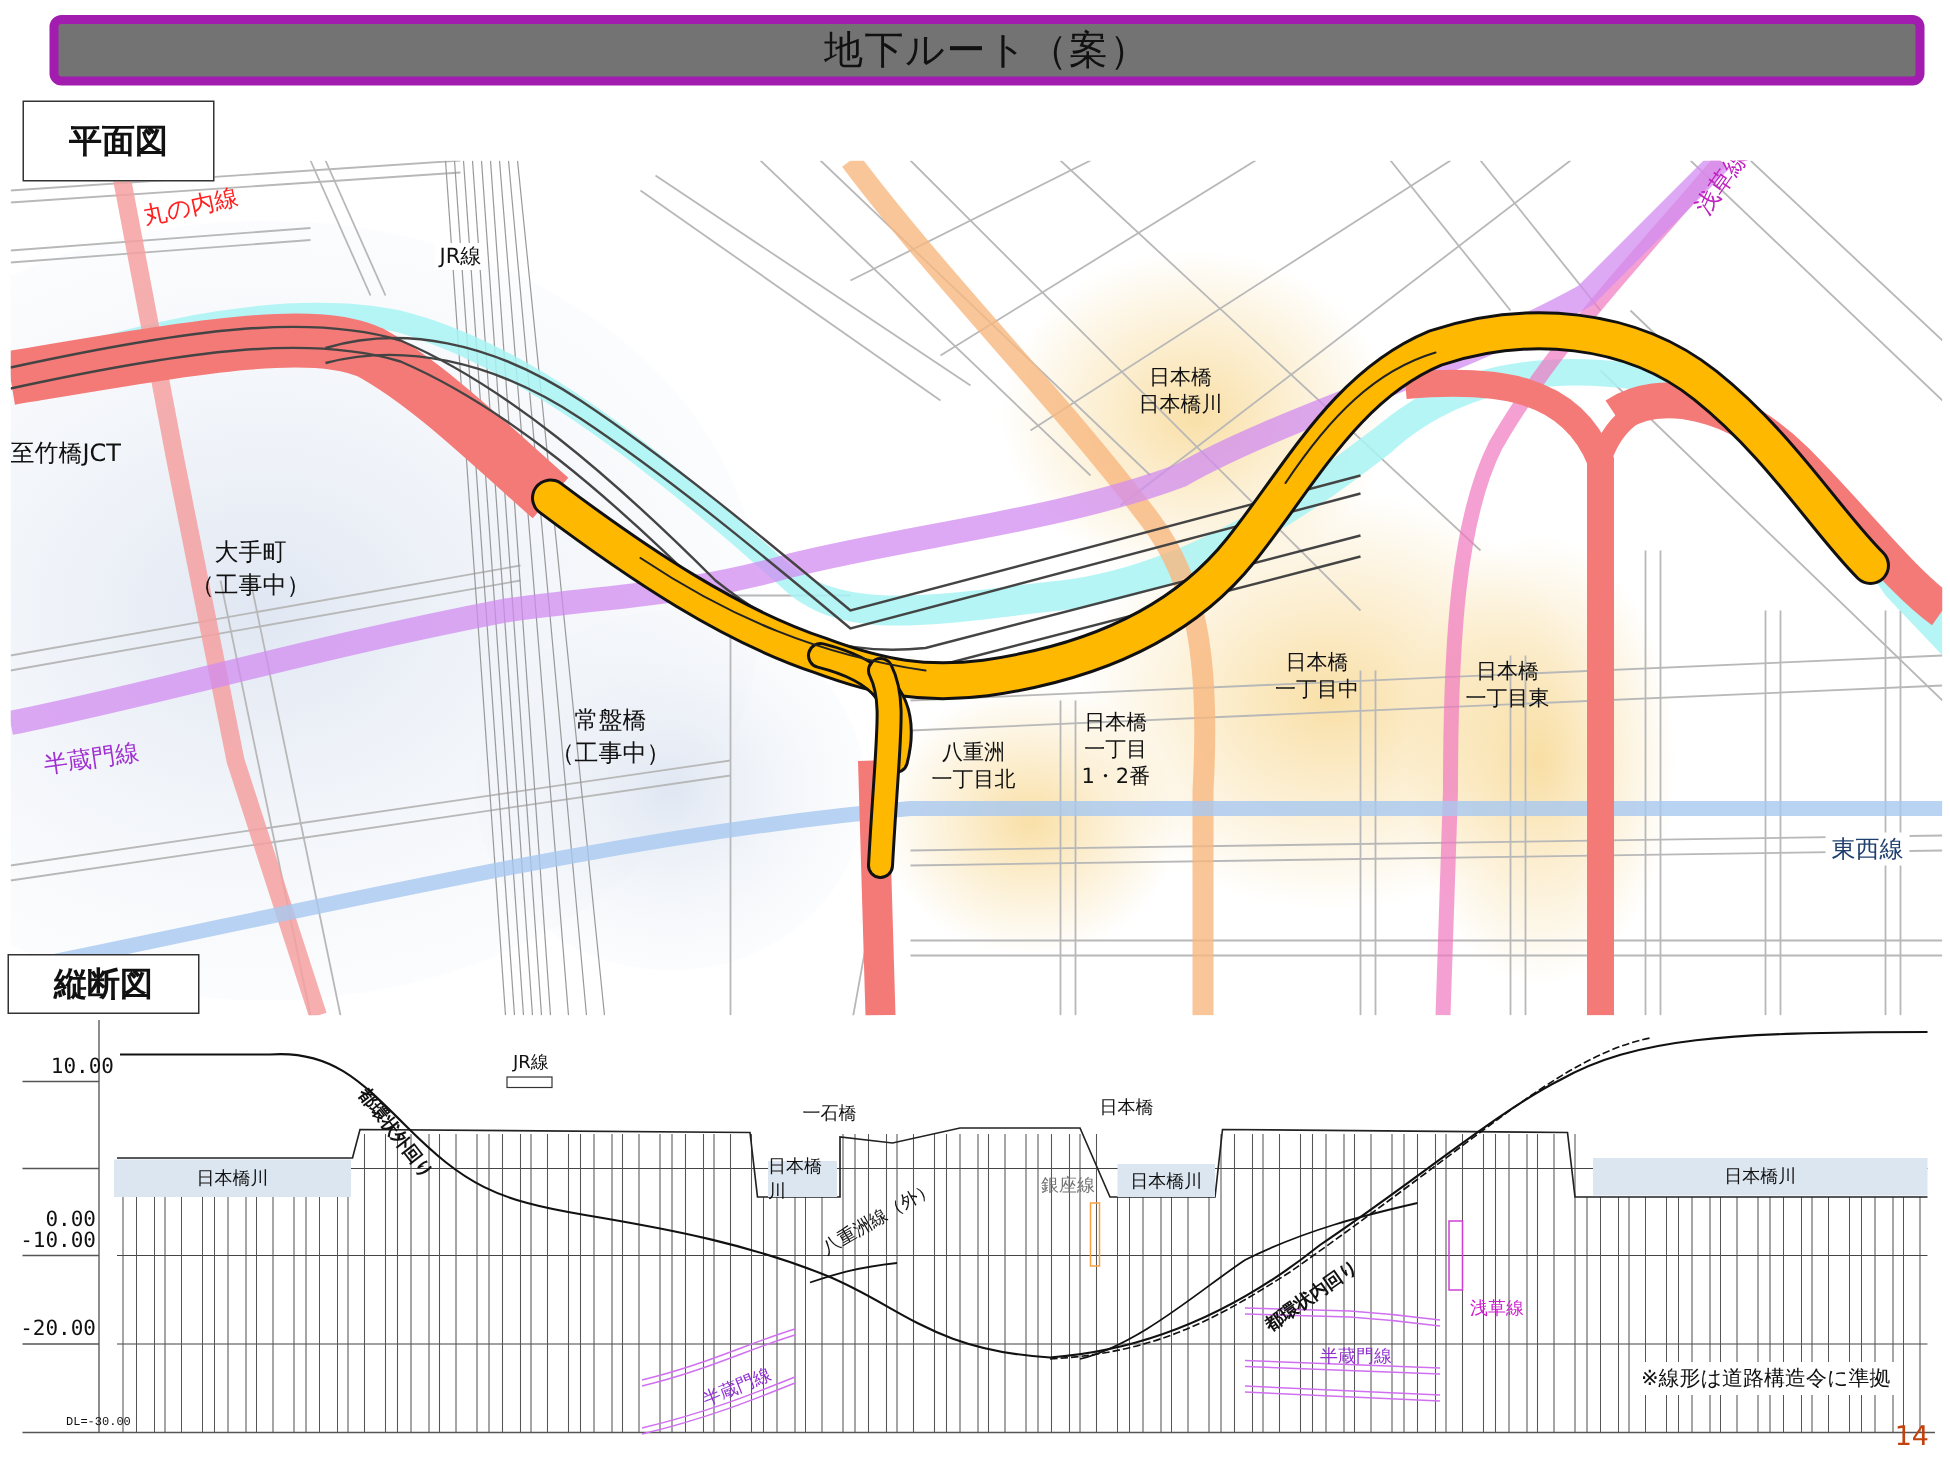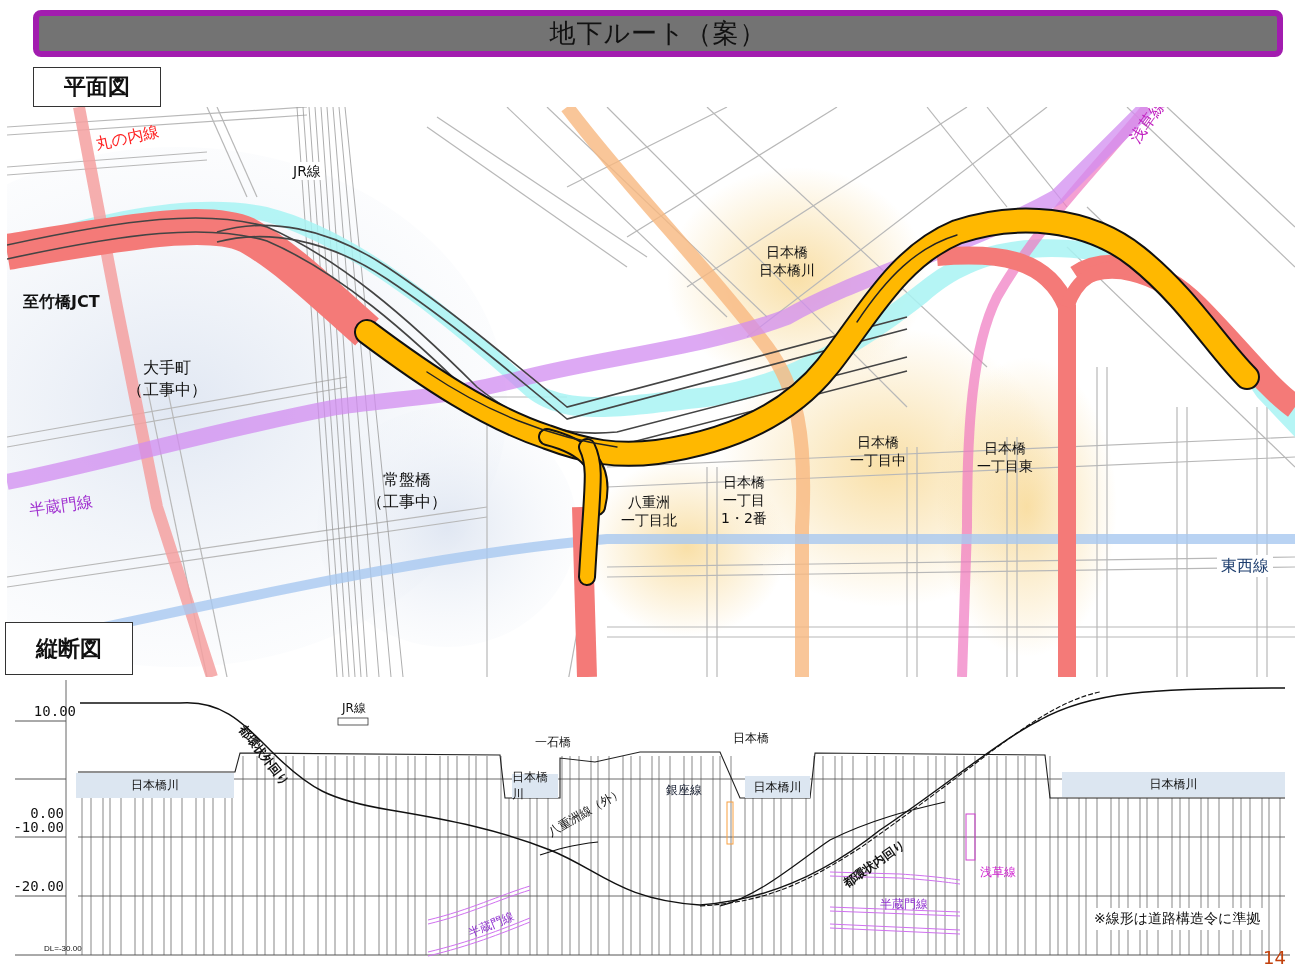--- a/index.html
+++ b/index.html
@@ -5,22 +5,22 @@
   html, body { margin:0; padding:0; background:#ffffff; }
   body { width:1300px; height:972px; position:relative; overflow:hidden;
          font-family:"DejaVu Sans", "Liberation Sans", sans-serif; color:#111; }
   .title-box { position:absolute; left:33px; top:10px; width:1250px; height:47px;
                border:6px solid #a21caf; border-radius:8px; box-sizing:border-box;
                display:flex; align-items:center; justify-content:center;
                font-size:26px; letter-spacing:1px; background:#737373; }
   .section-tag { position:absolute; background:#fff; border:1.5px solid #333;
                  font-weight:bold; font-size:22px; display:flex; align-items:center;
                  justify-content:center; box-sizing:border-box; z-index:5; }
-  #plan-tag { left:33px; top:67px; width:128px; height:40px; }
-  #profile-tag { left:5px; top:622px; width:128px; height:53px; }
+  #plan-tag { left:15px; top:67px; width:128px; height:54px; }
+  #profile-tag { left:5px; top:636px; width:128px; height:40px; }
   .map { position:absolute; left:7px; top:107px; width:1288px; height:570px; overflow:hidden; }
   .map svg, .profile svg { position:absolute; left:0; top:0; }
   .lbl { position:absolute; font-size:14px; text-align:center; line-height:18px; white-space:nowrap; }
   .lbl-big { font-size:16px; line-height:22px; }
   .profile { position:absolute; left:0; top:680px; width:1300px; height:292px; }
   .ptext { position:absolute; font-size:12px; white-space:nowrap; }
   .river-box { position:absolute; background:#dce6f1; font-size:12px; display:flex;
                align-items:center; justify-content:center; }
   .ytick { position:absolute; font-family:"DejaVu Sans Mono", monospace; font-size:14px; text-align:right; width:52px; }
   .note { position:absolute; left:1090px; top:908px; background:#fff; font-size:14px; padding:2px 4px; }
@@ -156,21 +156,21 @@
       <path d="M850 215 C880 170 910 140 950 128" stroke="#222" stroke-width="1.4"></path>
     </g>
   </svg>
 
   <div class="lbl lbl-big" style="left:88px;top:20px;transform:rotate(-12deg);color:#ff2020;">丸の内線</div>
   <div class="lbl" style="left:283px;top:55px;background:#fff;padding:0 3px;">JR線</div>
   <div class="lbl lbl-big" style="left:1118px;top:0px;color:#c020c0;transform:rotate(-55deg);transform-origin:left top;margin-top:28px;">浅草線</div>
   <div class="lbl lbl-big" style="left:22px;top:388px;color:#a030d0;transform:rotate(-8deg);">半蔵門線</div>
   <div class="lbl lbl-big" style="left:1210px;top:408px;color:#1f3f6f;background:#fff;padding:0 4px;margin-top:40px;">東西線</div>
 
-  <div class="lbl lbl-big" style="left:16px;top:184px;font-weight:bold;">至竹橋JCT</div>
+  <div class="lbl lbl-big" style="left:0px;top:184px;">至竹橋JCT</div>
   <div class="lbl lbl-big" style="left:1008px;top:546px;margin-top:32px;">至汐留JCT</div>
 
   <div class="lbl lbl-big" style="left:120px;top:250px;">
     <div>大手町</div>
       <div>（工事中）</div>
   </div>
   <div class="lbl lbl-big" style="left:360px;top:362px;">
     <div>常盤橋</div>
       <div>（工事中）</div>
   </div>
@@ -365,35 +365,35 @@
         <path d="M830 231 L960 236"></path>
       <path d="M830 244 L960 250"></path>
         <path d="M830 248 L960 254"></path>
     </g>
   </svg>
 
   <div class="ytick" style="left:24px;top:23px;">10.00</div>
   <div class="ytick" style="left:12px;top:81px;margin-top:44px;">0.00</div>
   <div class="ytick" style="left:12px;top:139px;">-10.00</div>
   <div class="ytick" style="left:12px;top:198px;">-20.00</div>
-  <div class="ptext" style="left:24px;top:264px;font-size:8px;font-family:Liberation Sans, sans-serif;padding-left:20px;">DL=-30.00</div>
+  <div class="ptext" style="left:24px;top:264px;font-size:8px;font-family:Liberation Mono, monospace;padding-left:20px;">DL=-30.00</div>
 
   <div class="river-box" style="left:76px;top:93px;width:158px;height:25px;">日本橋川</div>
   <div class="river-box" style="left:512px;top:94px;width:46px;height:24px;">日本橋川</div>
   <div class="river-box" style="left:745px;top:96px;width:65px;height:22px;">日本橋川</div>
   <div class="river-box" style="left:1062px;top:92px;width:223px;height:25px;">日本橋川</div>
 
   <div class="ptext" style="left:535px;top:54px;">一石橋</div>
   <div class="ptext" style="left:733px;top:50px;">日本橋</div>
   <div class="ptext" style="left:342px;top:20px;">JR線</div>
 
   <div class="ptext" style="left:248px;top:42px;font-weight:bold;transform:rotate(52deg);transform-origin:left top;">都環状外回り</div>
   <div class="ptext" style="left:545px;top:146px;transform:rotate(-30deg);transform-origin:left top;">八重洲線（外）</div>
   <div class="ptext" style="left:840px;top:198px;font-weight:bold;transform:rotate(-35deg);transform-origin:left top;">都環状内回り</div>
 
-  <div class="ptext" style="left:666px;top:102px;color:#0f172a;">銀座線</div>
+  <div class="ptext" style="left:694px;top:102px;color:#737373;">銀座線</div>
   <div class="ptext" style="left:980px;top:184px;color:#d020d0;">浅草線</div>
   <div class="ptext" style="left:880px;top:216px;color:#9030d0;">半蔵門線</div>
   <div class="ptext" style="left:466px;top:246px;color:#9030d0;transform:rotate(-22deg);transform-origin:left top;">半蔵門線</div>
 </div>
 
 <div class="note">※線形は道路構造令に準拠</div>
 <div class="pageno">14</div>
 
 </body></html>

